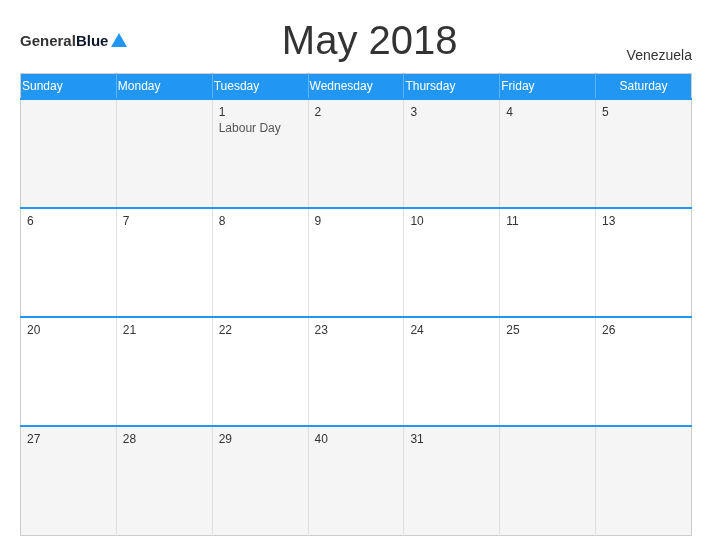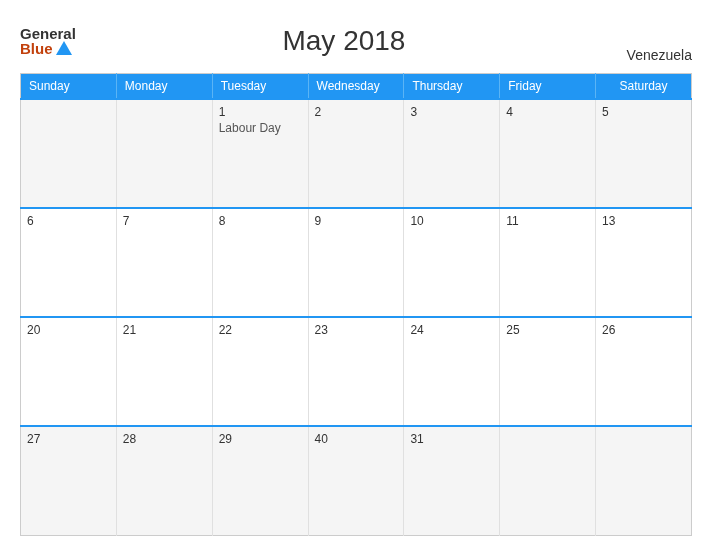--- a/index.html
+++ b/index.html
@@ -30,39 +30,39 @@
       line-height: 1;
     }
     .logo-blue-row {
       display: flex;
       align-items: center;
       gap: 0px;
     }
     .logo-blue {
       font-size: 15px;
       font-weight: bold;
-      color: #c2410c;
+      color: #0f172a;
       line-height: 1;
     }
     .logo-triangle {
       width: 0;
       height: 0;
       border-left: 8px solid transparent;
       border-right: 8px solid transparent;
       border-bottom: 14px solid #2196F3;
       margin-left: 3px;
       margin-bottom: 1px;
     }
     .logo-wrapper {
       display: flex;
-      flex-direction: column;
+      flex-direction: row;
       align-items: flex-start;
     }
     .title {
-      font-size: 28px;
+      font-size: 40px;
       font-weight: normal;
       color: #333;
       text-align: center;
       flex: 1;
     }
     .country {
       font-size: 14px;
       color: #333;
       text-align: right;
       min-width: 80px;
@@ -75,21 +75,21 @@
       width: 100%;
       table-layout: fixed;
     }
     .calendar thead tr {
       background-color: #2196F3;
     }
     .calendar thead th {
       color: #fff;
       font-size: 12px;
       font-weight: normal;
-      padding: 5px 8px;
+      padding: 5px 1px;
       text-align: left;
       border-right: 1px solid #5ab4f5;
     }
     .calendar thead th:last-child {
       border-right: none;
       text-align: center;
     }
     .calendar tbody tr {
       border-top: 2px solid #2196F3;
     }

